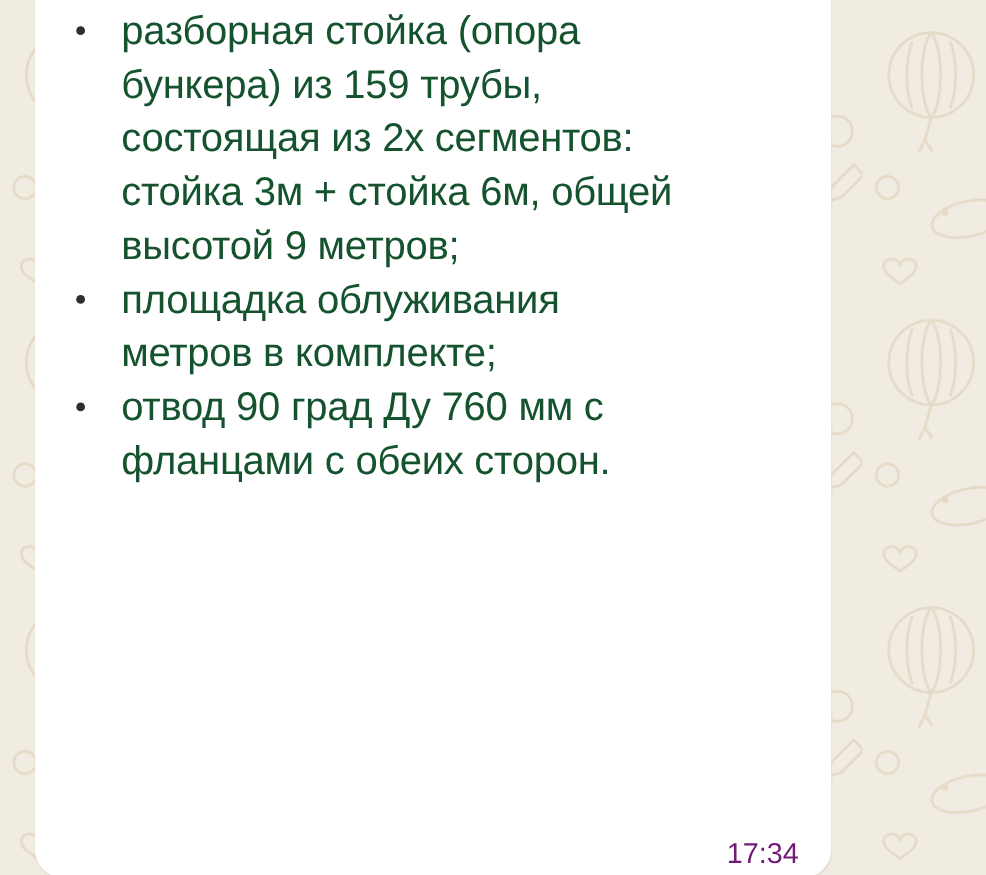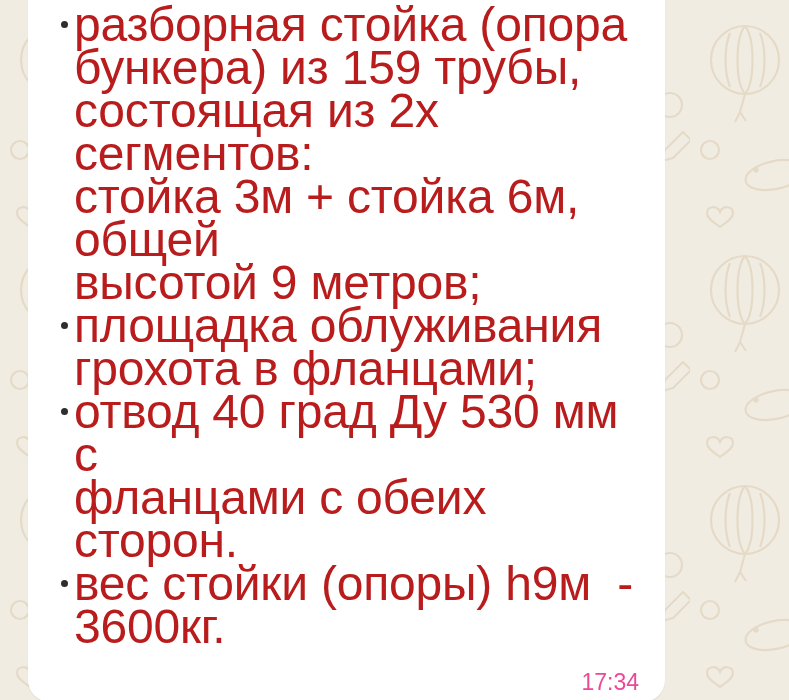--- a/index.html
+++ b/index.html
@@ -39,24 +39,24 @@
     left: 0;
     right: 12px;
   }
   ul.bullet-list {
     margin: 0;
     padding: 0;
     list-style: none;
   }
   ul.bullet-list li {
     position: relative;
-    padding-left: 46px;
-    font-size: 48px;
+    padding-left: 69px;
+    font-size: 32px;
     line-height: 43px;
-    color: #b91c1c;
+    color: #14532d;
     letter-spacing: -0.2px;
   }
   ul.bullet-list li::before {
     content: "";
     position: absolute;
     left: 33px;
     top: 18px;
     width: 7px;
     height: 7px;
     border-radius: 50%;
@@ -64,21 +64,21 @@
   }
   .bullet-text {
     white-space: pre-wrap;
   }
   .timestamp {
     position: absolute;
     right: 26px;
     bottom: 8px;
     font-size: 23px;
     line-height: 23px;
-    color: #ec4899;
+    color: #701a75;
   }
 </style>
 </head>
 <body>
 
 <div class="screen">
 
   <svg class="wallpaper" xmlns="http://www.w3.org/2000/svg" width="789" height="700">
     <defs>
       <pattern id="doodles" width="230" height="230" patternUnits="userSpaceOnUse">
@@ -119,28 +119,24 @@
       <ul class="bullet-list">
         <li>
           <span class="bullet-text">разборная стойка (опора
 бункера) из 159 трубы,
 состоящая из 2х сегментов:
 стойка 3м + стойка 6м, общей
 высотой 9 метров;</span>
         </li>
         <li>
           <span class="bullet-text">площадка облуживания
-грохота в фланцами;</span>
+метров в комплекте;</span>
         </li>
         <li>
-          <span class="bullet-text">отвод 40 град Ду 530 мм с
+          <span class="bullet-text">отвод 90 град Ду 760 мм с
 фланцами с обеих сторон.</span>
-        </li>
-        <li>
-          <span class="bullet-text">вес стойки (опоры) h9м  -
-3600кг.</span>
         </li>
       </ul>
     </div>
     <div class="timestamp">17:34</div>
   </div>
 
 </div>
 
 </body></html>

